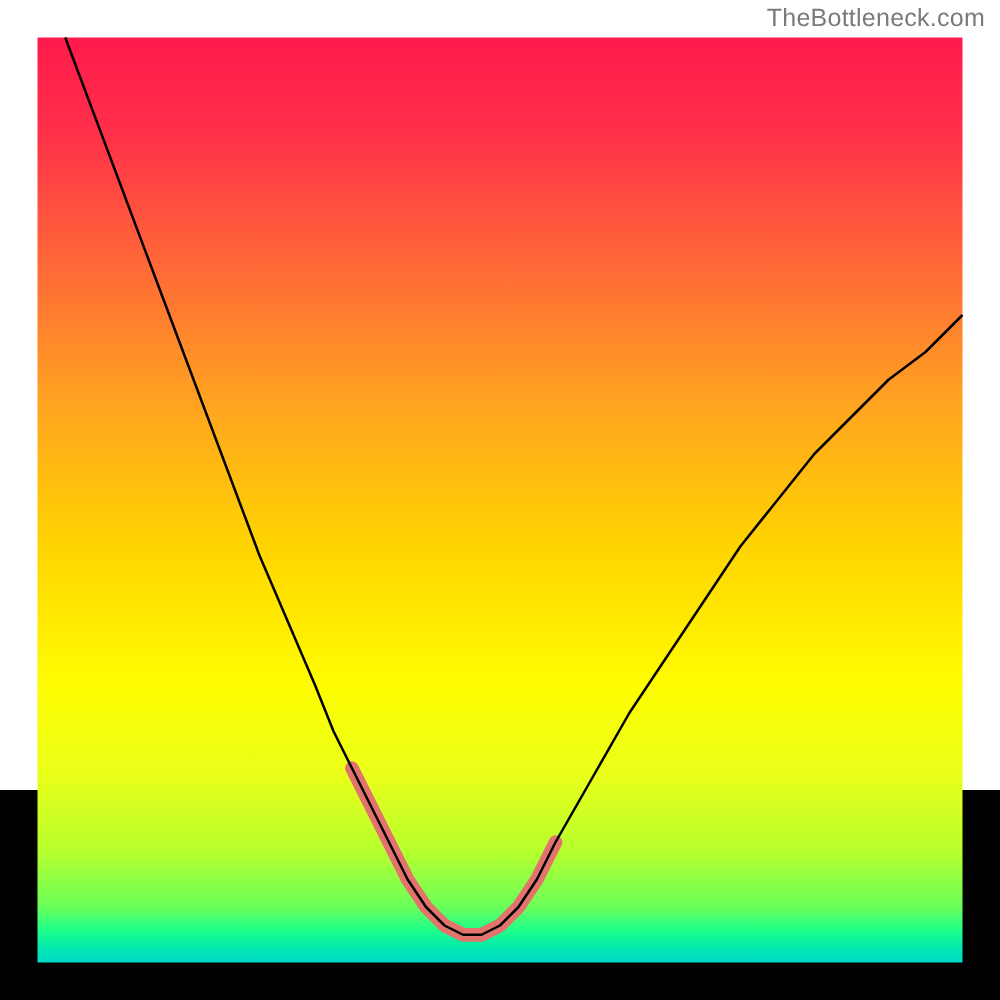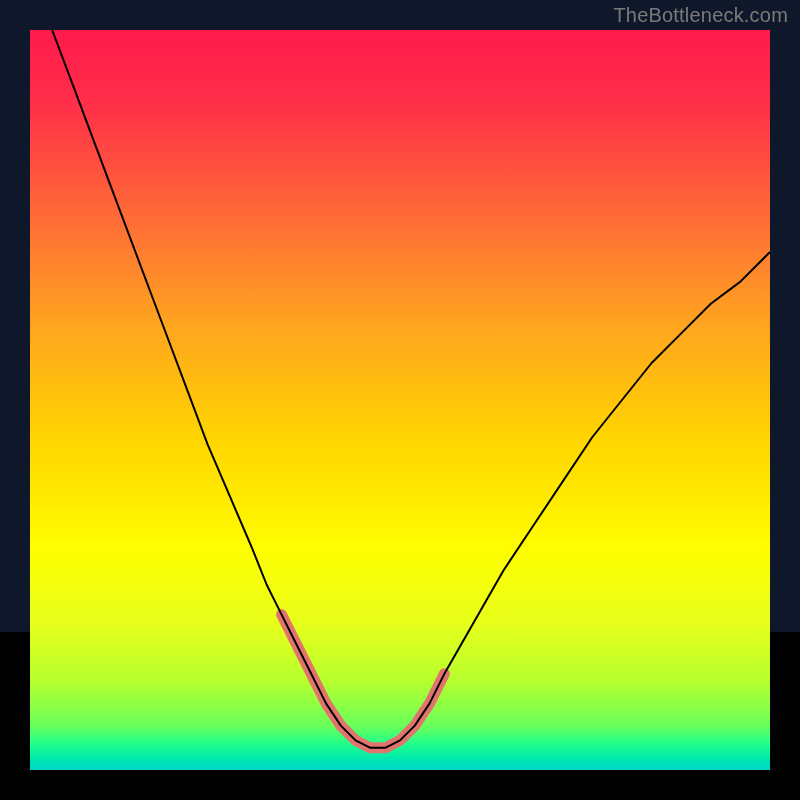--- a/index.html
+++ b/index.html
@@ -8,21 +8,21 @@
     width: 800px;
     height: 800px;
     background: #000;
     overflow: hidden;
     font-family: Arial, Helvetica, sans-serif;
   }
   .stage {
     position: relative;
     width: 800px;
     height: 632px;
-    background: #0f172a;
+    background: #ffffff;
   }
   .watermark {
     position: absolute;
     top: 4px;
     right: 12px;
     color: #7a7a7a;
     font-size: 20px;
     font-weight: 500;
     z-index: 10;
     letter-spacing: 0.2px;

